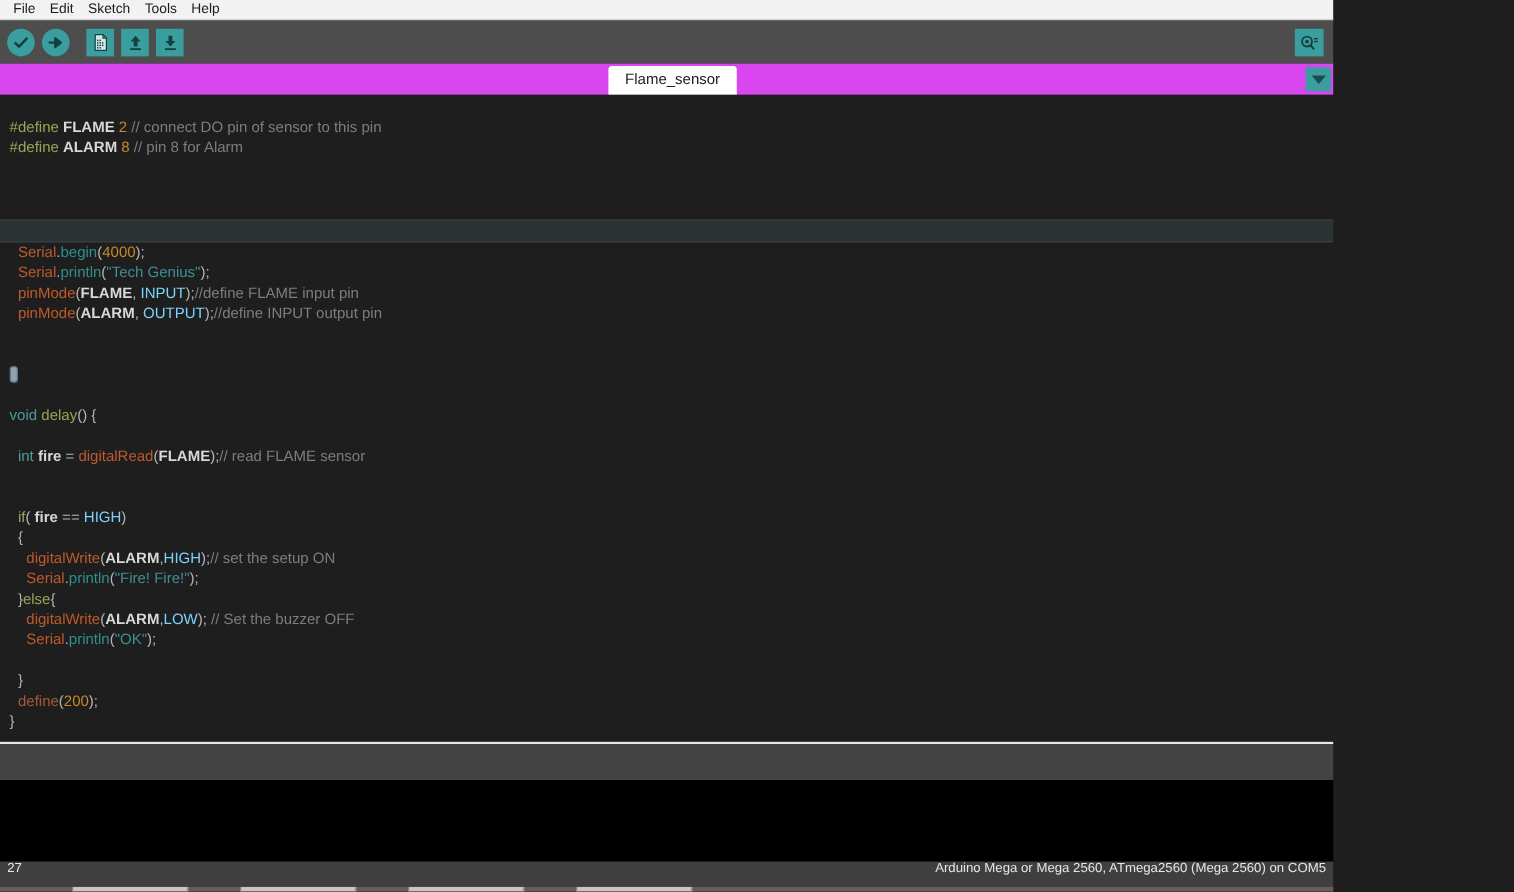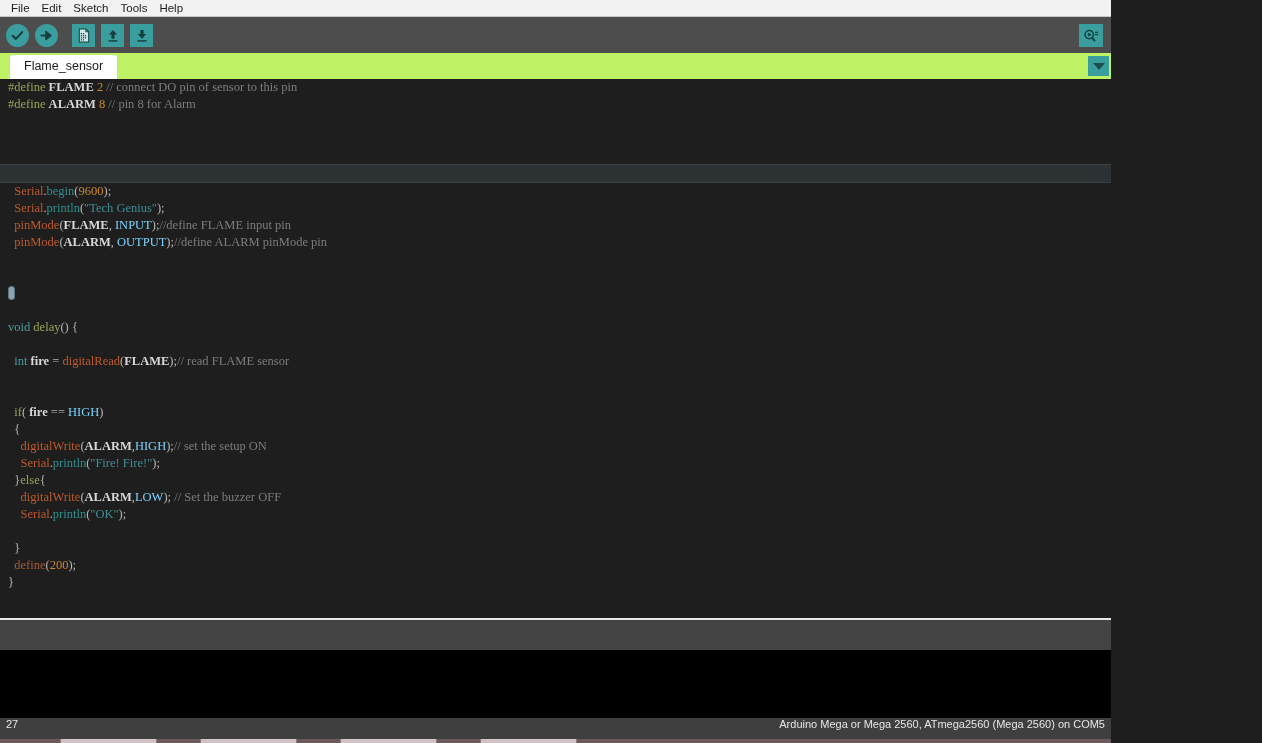--- a/index.html
+++ b/index.html
@@ -73,27 +73,28 @@
     width: 24px; height: 23px;
     background: #3a9e9e;
     display: flex; align-items: center; justify-content: center;
     cursor: pointer;
     margin-right: 2px;
   }
 
   
   .tabstrip {
     height: 26px;
-    background: #bef264;
+    background: #d946ef;
     display: flex;
     align-items: flex-end;
     position: relative;
     flex: 0 0 auto;
     padding-left: 10px;
     box-sizing: border-box;
+    justify-content: center;
   }
   .tab {
     background: #ffffff;
     color: #1a1a1a;
     font-size: 12.5px;
     padding: 4px 14px 5px 14px;
     border-radius: 3px 3px 0 0;
     line-height: 15px;
     cursor: pointer;
     white-space: nowrap;
@@ -117,24 +118,24 @@
     border-right: 6px solid transparent;
     border-top: 7px solid #1e4d4d;
   }
 
   
   .editor {
     flex: 1 1 auto;
     background: #1e1e1e;
     position: relative;
     overflow: hidden;
-    font-family: Liberation Serif, serif;
+    font-family: Liberation Sans, sans-serif;
     font-size: 12.5px;
     line-height: 17px;
-    padding-top: 0;
+    padding-top: 19px;
     box-sizing: border-box;
   }
   .code-line {
     height: 17px;
     line-height: 17px;
     white-space: pre;
     padding-left: 8px;
     box-sizing: border-box;
     position: relative;
   }
@@ -314,24 +315,24 @@
     </div>
   </div>
 
   <div class="editor" id="editor">
       <div class="code-line"><span class="t-pre">#define </span><span class="t-ident">FLAME</span><span class="t-plain"> </span><span class="t-num">2</span><span class="t-cm"> // connect DO pin of sensor to this pin</span></div>
       <div class="code-line"><span class="t-pre">#define </span><span class="t-ident">ALARM</span><span class="t-plain"> </span><span class="t-num">8</span><span class="t-cm"> // pin 8 for Alarm</span></div>
       <div class="code-line">&nbsp;</div>
       <div class="code-line">&nbsp;</div>
       <div class="code-line">&nbsp;</div>
       <div class="code-line current"><span class="t-kw">void </span><span class="t-fn">setup</span><span class="t-punc">()</span><span class="t-plain"> </span><span class="caret"></span></div>
-      <div class="code-line"><span class="t-plain">  </span><span class="t-obj">Serial</span><span class="t-punc">.</span><span class="t-meth">begin</span><span class="t-punc">(</span><span class="t-num">9600</span><span class="t-punc">);</span></div>
+      <div class="code-line"><span class="t-plain">  </span><span class="t-obj">Serial</span><span class="t-punc">.</span><span class="t-meth">begin</span><span class="t-punc">(</span><span class="t-num">4000</span><span class="t-punc">);</span></div>
       <div class="code-line"><span class="t-plain">  </span><span class="t-obj">Serial</span><span class="t-punc">.</span><span class="t-meth">println</span><span class="t-punc">(</span><span class="t-str">"Tech Genius"</span><span class="t-punc">);</span></div>
       <div class="code-line"><span class="t-plain">  </span><span class="t-call">pinMode</span><span class="t-punc">(</span><span class="t-ident">FLAME</span><span class="t-punc">, </span><span class="t-const">INPUT</span><span class="t-punc">);</span><span class="t-cm">//define FLAME input pin</span></div>
-      <div class="code-line"><span class="t-plain">  </span><span class="t-call">pinMode</span><span class="t-punc">(</span><span class="t-ident">ALARM</span><span class="t-punc">, </span><span class="t-const">OUTPUT</span><span class="t-punc">);</span><span class="t-cm">//define ALARM pinMode pin</span></div>
+      <div class="code-line"><span class="t-plain">  </span><span class="t-call">pinMode</span><span class="t-punc">(</span><span class="t-ident">ALARM</span><span class="t-punc">, </span><span class="t-const">OUTPUT</span><span class="t-punc">);</span><span class="t-cm">//define INPUT output pin</span></div>
       <div class="code-line">&nbsp;</div>
       <div class="code-line">&nbsp;</div>
       <div class="code-line"><span class="caret"></span></div>
       <div class="code-line">&nbsp;</div>
       <div class="code-line"><span class="t-kw">void </span><span class="t-fn">delay</span><span class="t-punc">() {</span></div>
       <div class="code-line">&nbsp;</div>
       <div class="code-line"><span class="t-plain">  </span><span class="t-kw">int</span><span class="t-plain"> </span><span class="t-ident">fire</span><span class="t-punc"> = </span><span class="t-call">digitalRead</span><span class="t-punc">(</span><span class="t-ident">FLAME</span><span class="t-punc">);</span><span class="t-cm">// read FLAME sensor</span></div>
       <div class="code-line">&nbsp;</div>
       <div class="code-line">&nbsp;</div>
       <div class="code-line"><span class="t-plain">  </span><span class="t-fn">if</span><span class="t-punc">( </span><span class="t-ident">fire</span><span class="t-punc"> == </span><span class="t-const">HIGH</span><span class="t-punc">)</span></div>

